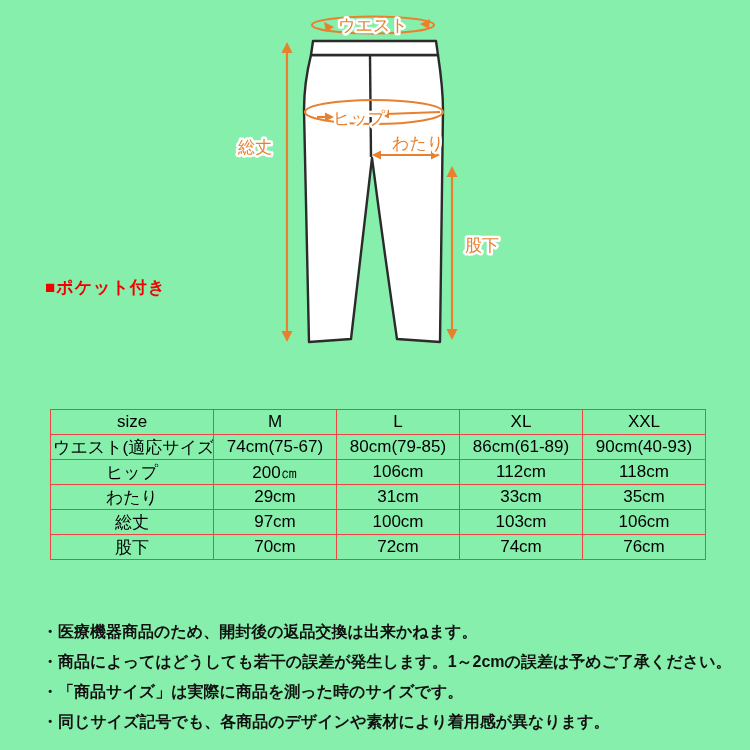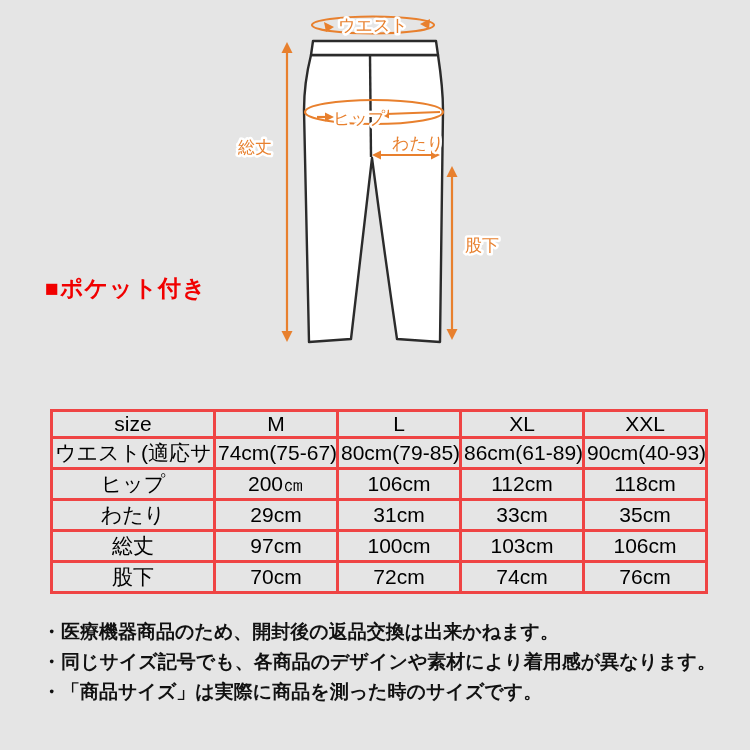--- a/index.html
+++ b/index.html
@@ -5,72 +5,72 @@
   * { margin: 0; padding: 0; box-sizing: border-box; }
   html, body { background: #ffffff; }
   body {
     font-family: "Liberation Sans", "DejaVu Sans", sans-serif;
     color: #000;
   }
   .page {
     position: relative;
     width: 750px;
     height: 750px;
-    background: #e5e5e5;
+    background: #86efac;
     overflow: hidden;
   }
   .diagram-svg {
     position: absolute;
     left: 0; top: 0;
     width: 750px; height: 400px;
   }
   .diagram-svg text {
     font-family: "Liberation Sans", "DejaVu Sans", sans-serif;
     font-size: 17px;
     fill: #e8802e;
     paint-order: stroke;
     stroke: #ffffff;
     stroke-width: 5px;
     stroke-linejoin: round;
   }
   .features {
     position: absolute;
     left: 45px; top: 269px;
-    font-size: 23px;
+    font-size: 17px;
     font-weight: bold;
     line-height: 38px;
     color: #f10000;
     letter-spacing: 1px;
   }
   .size-table {
     position: absolute;
     left: 50px; top: 409px;
     border-collapse: collapse;
     table-layout: fixed;
     width: 655px;
   }
   .size-table th, .size-table td {
-    border: 3px solid #ef4444;
+    border: 1px solid #ef4444;
     height: 25px;
     text-align: center;
     vertical-align: middle;
-    font-size: 21px;
+    font-size: 17px;
     font-weight: normal;
     padding: 0 2px;
     white-space: nowrap;
     overflow: hidden;
     margin-left: 15px;
   }
   .size-table col.label-col { width: 163px; }
   .size-table col.size-col  { width: 123px; }
   .notes {
     position: absolute;
     left: 42px; top: 617px;
     width: 690px;
-    font-size: 19px;
+    font-size: 16px;
     font-weight: 600;
     line-height: 30px;
     color: #111;
     white-space: nowrap;
   }
 </style>
 </head>
 <body>
 
 <div class="page">
@@ -177,17 +177,18 @@
         <td>70cm</td>
         <td>72cm</td>
         <td>74cm</td>
         <td>76cm</td>
       </tr>
     </tbody>
   </table>
 
   <div class="notes">
     <div>・医療機器商品のため、開封後の返品交換は出来かねます。</div>
+    <div>・商品によってはどうしても若干の誤差が発生します。1～2cmの誤差は予めご了承ください。</div>
+    <div>・「商品サイズ」は実際に商品を測った時のサイズです。</div>
     <div>・同じサイズ記号でも、各商品のデザインや素材により着用感が異なります。</div>
-    <div>・「商品サイズ」は実際に商品を測った時のサイズです。</div>
   </div>
 
 </div>
 
 </body></html>

